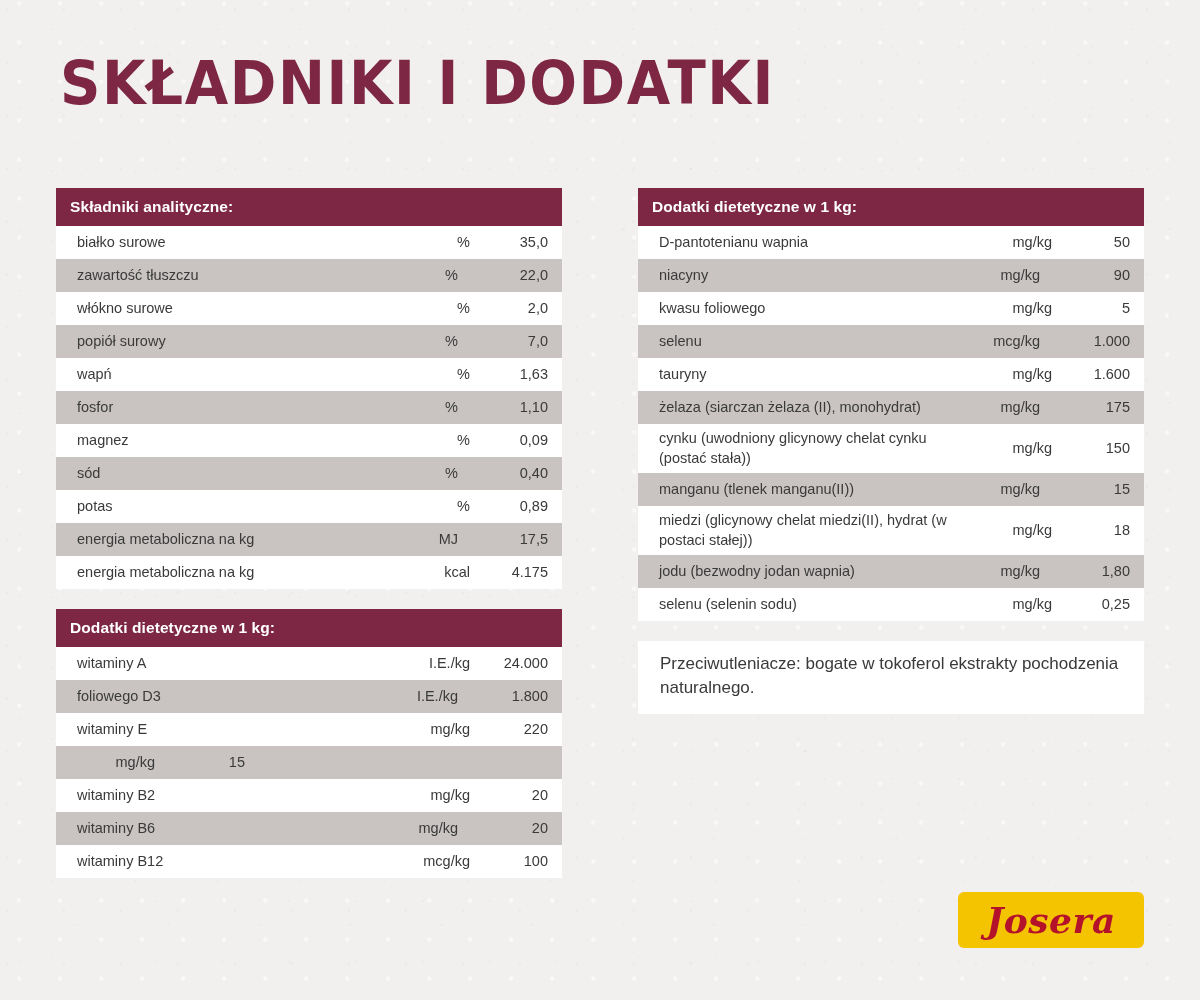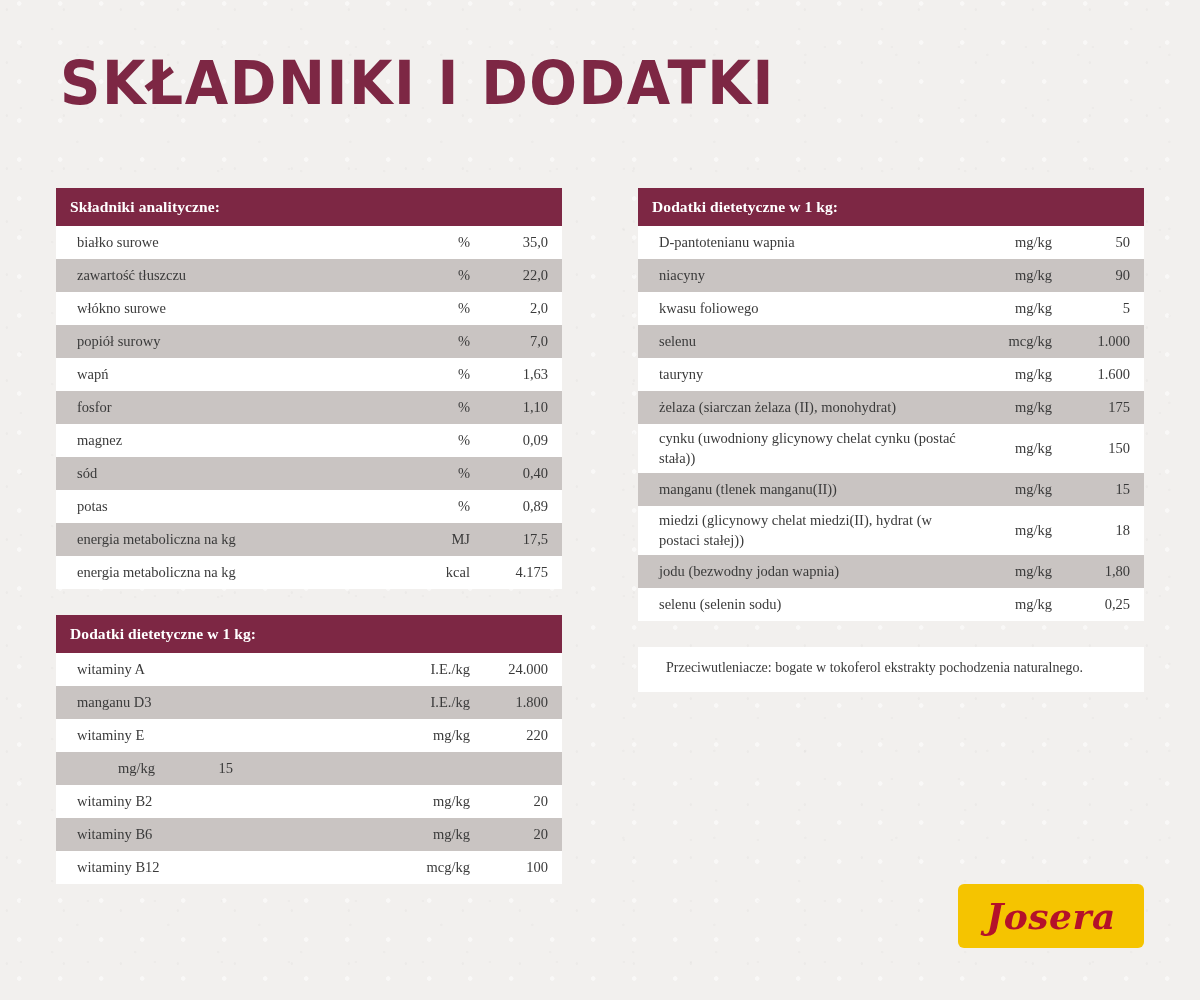--- a/index.html
+++ b/index.html
@@ -45,23 +45,22 @@
     left: 56px;
     top: 188px;
     width: 1088px;
     display: flex;
     gap: 76px;
   }
   .col {
     width: 506px;
   }
   .table-block {
-    margin-bottom: 26px;
+    margin-bottom: 20px;
     background: #bef264;
-    font-family: Liberation Serif, serif;
   }
   .table-head {
     background: #7d2744;
     color: #ffffff;
     font-size: 15.5px;
     font-weight: bold;
     padding: 10px 14px;
     letter-spacing: 0.1px;
   }
   .rows {
@@ -72,49 +71,50 @@
     align-items: center;
     min-height: 33px;
     padding: 5px 14px 5px 21px;
     box-sizing: border-box;
     font-size: 14.5px;
     color: #3a3a3a;
     line-height: 1.35;
   }
   .row.alt {
     background: #c9c4c2;
+    gap: 12px;
   }
   .row .label {
     flex: 1 1 auto;
     padding-right: 8px;
   }
   .row .unit {
     width: 78px;
     text-align: right;
     flex: 0 0 78px;
     padding-right: 14px;
   }
   .row .value {
     width: 64px;
     text-align: right;
     flex: 0 0 64px;
   }
   .note-block .note-text {
-    padding: 11px 14px 14px 28px;
-    font-size: 14px;
+    padding: 11px 14px 14px 22px;
+    font-size: 17px;
     color: #3a3a3a;
     line-height: 1.4;
     background: #ffffff;
   }
   .logo {
     position: absolute;
     right: 56px;
     bottom: 52px;
     width: 186px;
-    height: 64px;
+    height: 56px;
     background: #f5c400;
     border-radius: 6px;
     display: flex;
     align-items: center;
     justify-content: center;
   }
   .logo-text {
     color: #b4112a;
     font-family: "DejaVu Serif", serif;
     font-weight: bold;
@@ -197,21 +197,21 @@
 
     <div class="table-block">
       <div class="table-head">Dodatki dietetyczne w 1 kg:</div>
       <div class="rows">
         <div class="row">
           <span class="label">witaminy A</span>
           <span class="unit">I.E./kg</span>
           <span class="value">24.000</span>
         </div>
         <div class="row alt">
-          <span class="label">manganu D3</span>
+          <span class="label">foliowego D3</span>
           <span class="unit">I.E./kg</span>
           <span class="value">1.800</span>
         </div>
         <div class="row">
           <span class="label">witaminy E</span>
           <span class="unit">mg/kg</span>
           <span class="value">220</span>
         </div>
         <div class="row alt">
           <span class="unit">mg/kg</span>

